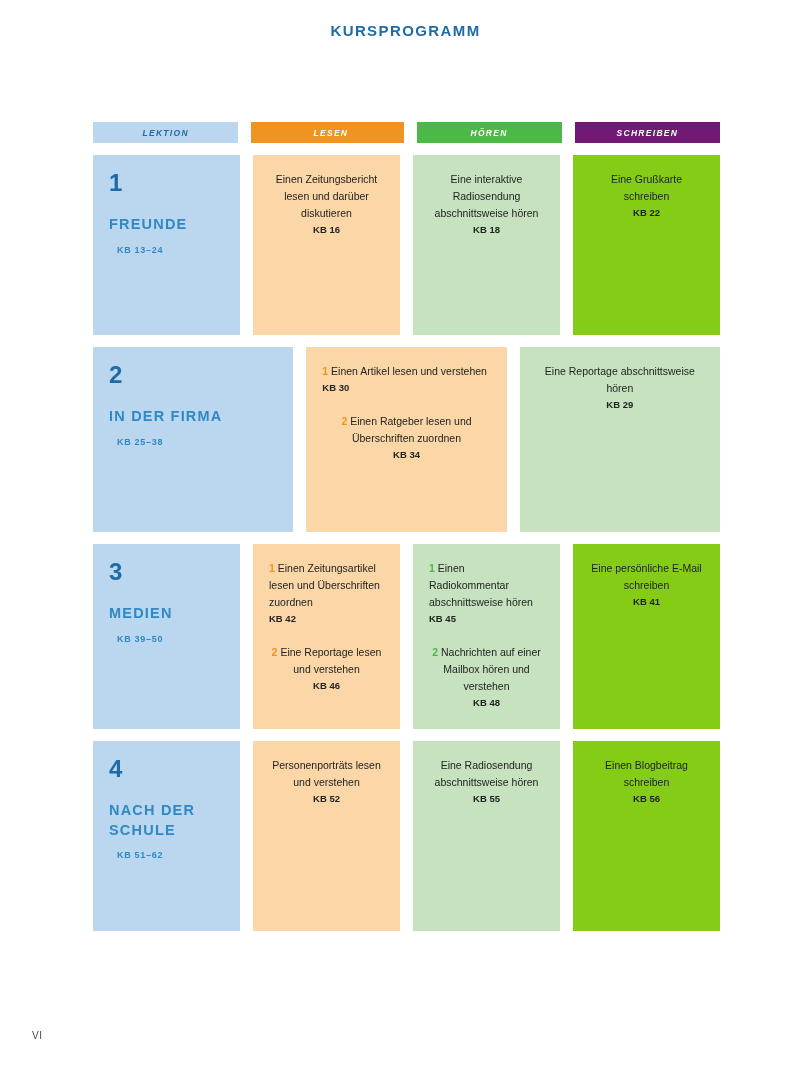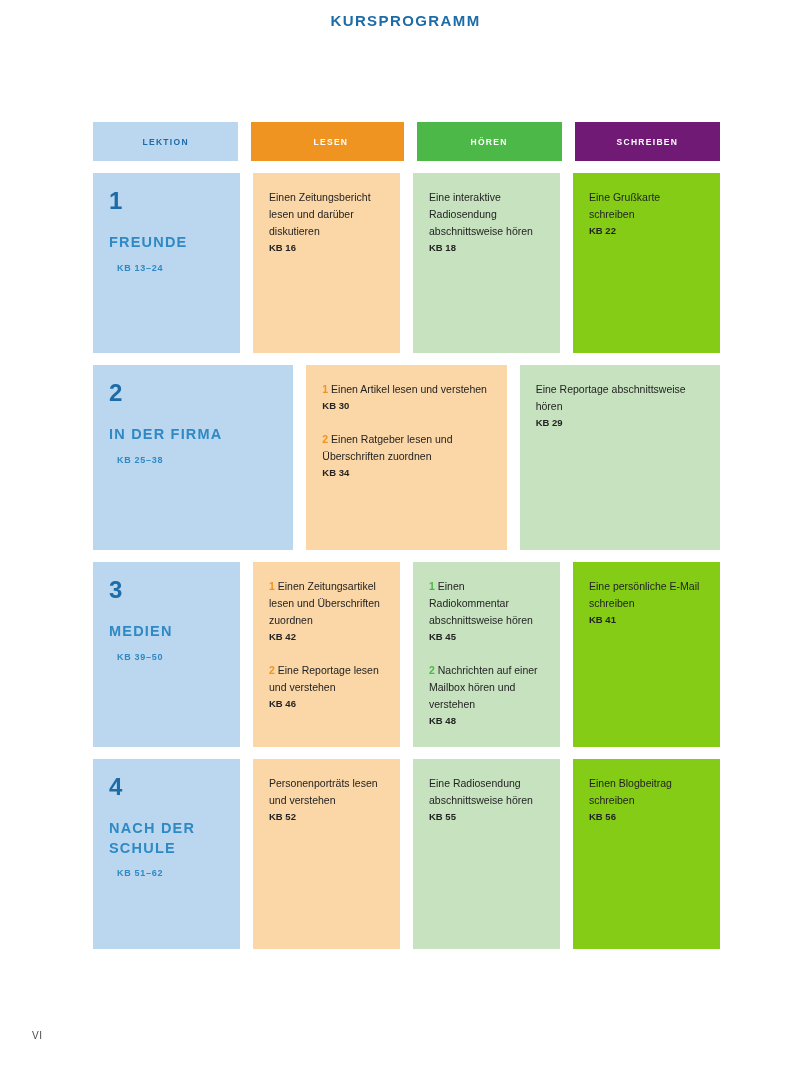--- a/index.html
+++ b/index.html
@@ -15,39 +15,40 @@
     overflow: hidden;
   }
   .page {
     position: relative;
     width: 811px;
     height: 1080px;
     box-sizing: border-box;
   }
   .page-title {
     position: absolute;
-    top: 12px;
+    top: 22px;
     left: 0;
     width: 811px;
     text-align: center;
     font-size: 15px;
     font-weight: bold;
     letter-spacing: 1.4px;
     color: #1D6CA8;
   }
   .grid {
     position: absolute;
     left: 93px;
     top: 122px;
     width: 627px;
   }
   .head-row {
     display: flex;
     gap: 13px;
-    height: 39px;
+    height: 21px;
+    font-style: italic;
   }
   .head-cell {
     flex: 1 1 0;
     display: flex;
     align-items: center;
     justify-content: center;
     font-size: 8.5px;
     font-weight: bold;
     letter-spacing: 1.3px;
     color: #ffffff;
@@ -91,21 +92,21 @@
     font-size: 9px;
     font-weight: bold;
     letter-spacing: 0.7px;
     color: #2E89C4;
     margin-left: 8px;
   }
 
   .task {
     margin-bottom: 18px;
   }
-  .task:last-child { margin-bottom: 0; }
+  .task:last-child { margin-bottom: 0; text-align: center; }
   .task-text {
     font-size: 10.5px;
     line-height: 1.62;
     color: #232323;
   }
   .task-num {
     font-weight: bold;
   }
   .num-lesen  { color: #EF9420; }
   .num-hoeren { color: #4CB847; }

